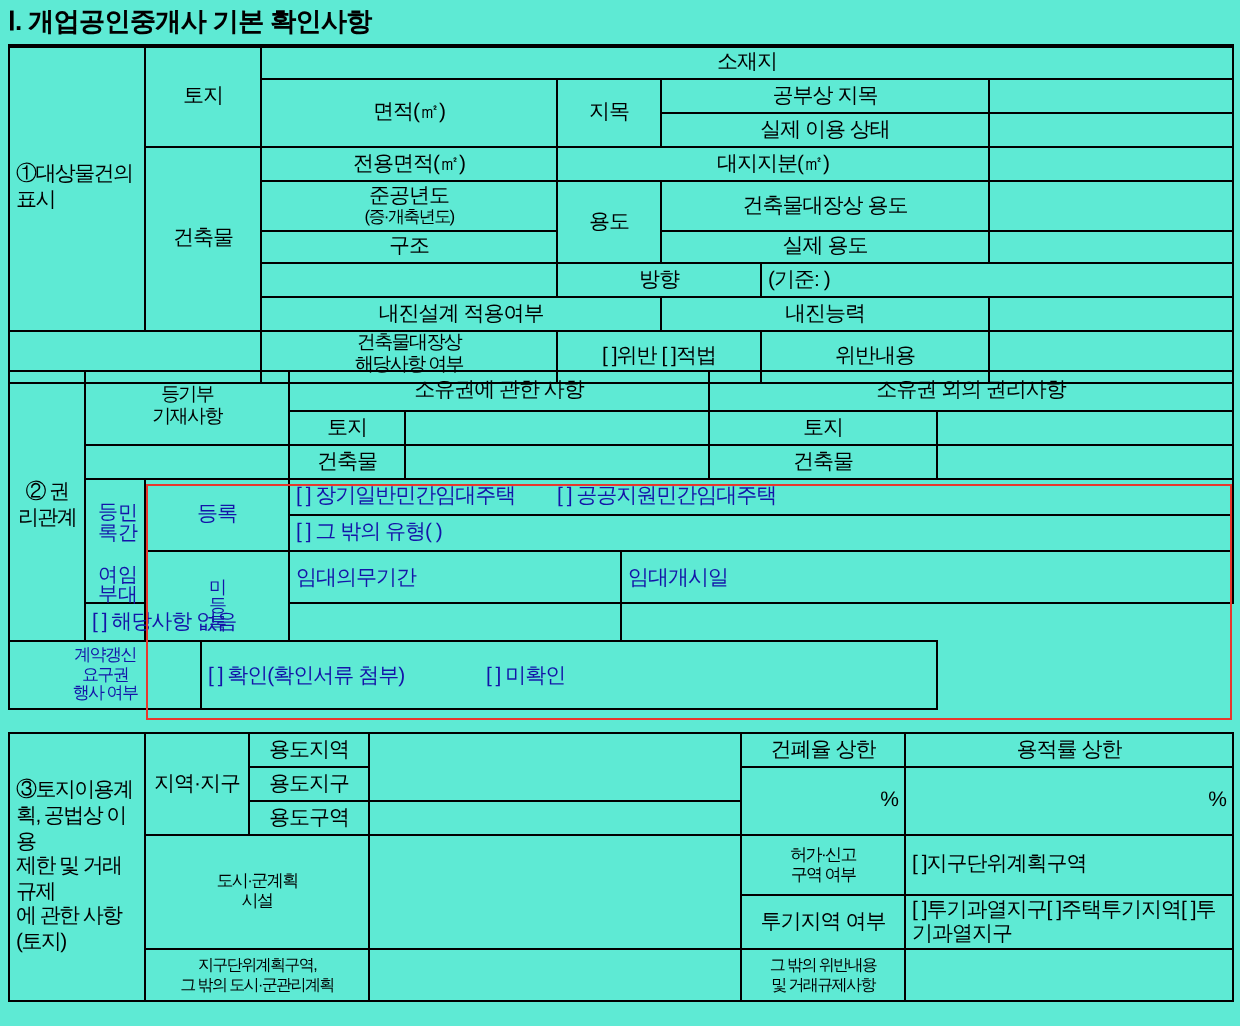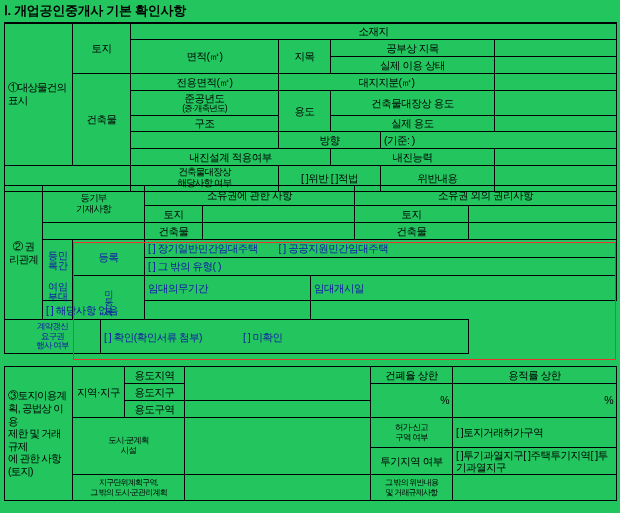--- a/index.html
+++ b/index.html
@@ -7,21 +7,21 @@
   body {
     width: 620px; height: 513px;
     background: #ffffff;
     font-family: "Liberation Sans", sans-serif;
     color: #000;
     overflow: hidden;
   }
   #page {
     position: relative;
     width: 620px; height: 513px;
-    background: #22c55e;
+    background: #5eead4;
   }
   
   .title-row {
     position: absolute; left: 4px; top: 2px; width: 612px;
     display: flex; align-items: flex-end;
     border-bottom: 2px solid #000;
     padding-bottom: 2px;
   }
   .title-row .t {
     font-size: 13px; font-weight: bold; letter-spacing: -0.3px;
@@ -282,21 +282,21 @@
     <tr style="height:30px;">
       <td colspan="2" rowspan="2" class="c">
         <div class="xsmall">도시·군계획</div>
         <div class="xsmall">시설</div>
       </td>
       <td rowspan="2"></td>
       <td class="c">
         <div class="xsmall">허가·신고</div>
         <div class="xsmall">구역 여부</div>
       </td>
-      <td colspan="2" class="l chk">[  ]토지거래허가구역</td>
+      <td colspan="2" class="l chk">[  ]지구단위계획구역</td>
     </tr>
     <tr style="height:20px;">
       <td class="c">투기지역 여부</td>
       <td colspan="2" class="l chk tiny">
         <span>[  ]투기과열지구</span><span>[   ]주택투기지역</span><span>[  ]투기과열지구</span>
       </td>
     </tr>
     <tr style="height:26px;">
       <td colspan="2" class="c">
         <div class="tiny">지구단위계획구역,</div>

